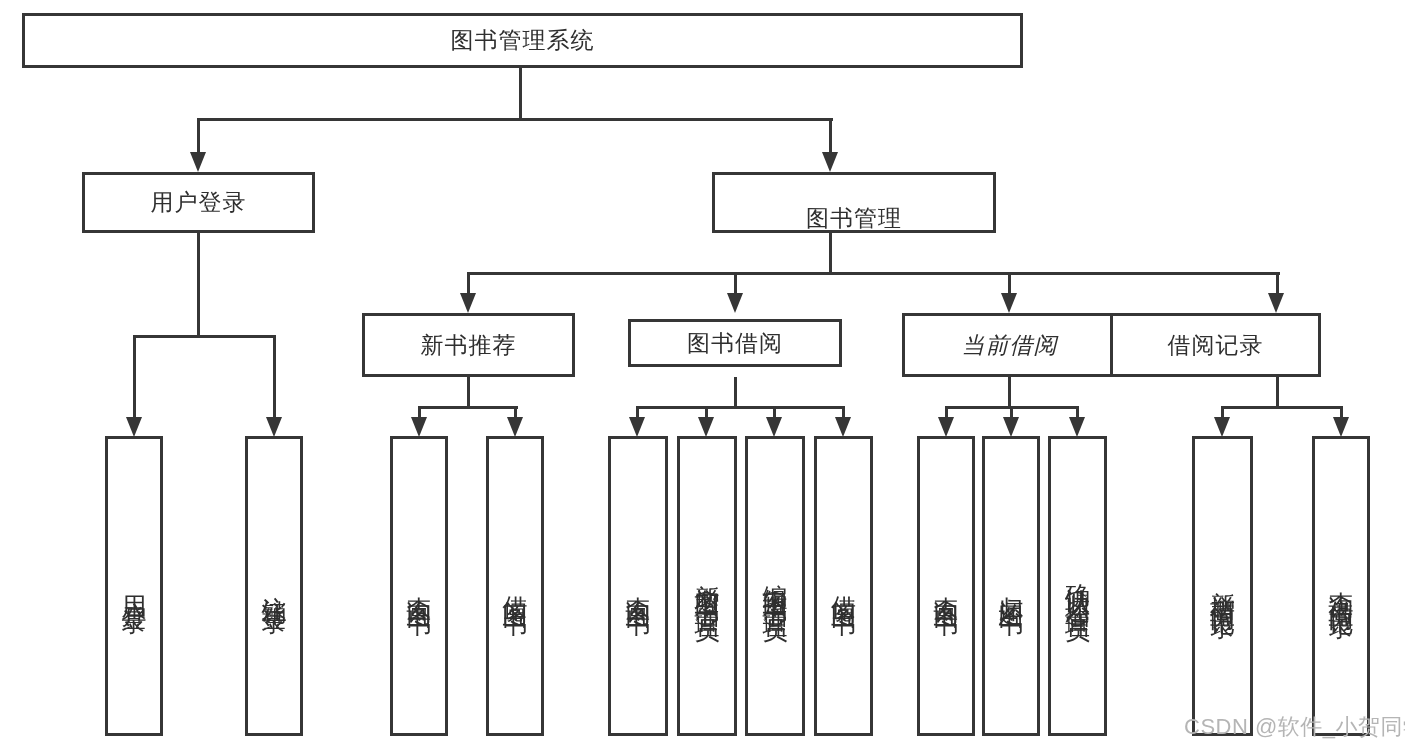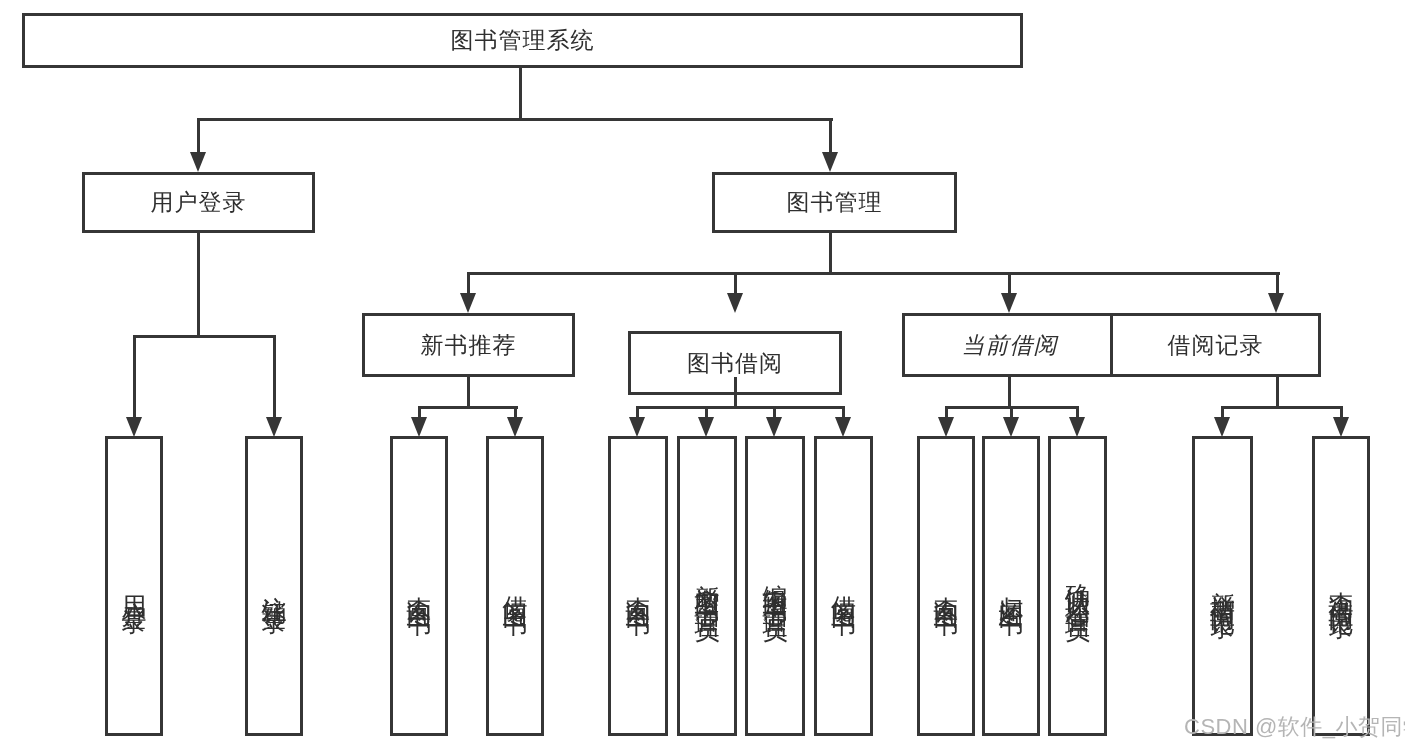--- a/index.html
+++ b/index.html
@@ -34,28 +34,28 @@
 
 <div class="canvas">
 
   <div class="box h" style="left:22px;top:13px;width:1001px;height:55px;">
     <span>图书管理系统</span>
   </div>
 
   <div class="box h" style="left:82px;top:172px;width:233px;height:61px;">
     <span>用户登录</span>
   </div>
-  <div class="box h" style="left:712px;top:172px;width:245px;height:61px;">
+  <div class="box h" style="left:712px;top:172px;width:284px;height:61px;align-items:flex-end;">
     <span>图书管理</span>
   </div>
 
   <div class="box h" style="left:362px;top:313px;width:213px;height:64px;justify-content:center;">
     <span>新书推荐</span>
   </div>
-  <div class="box h" style="left:628px;top:331px;width:214px;height:64px;">
+  <div class="box h" style="left:628px;top:319px;width:214px;height:48px;">
     <span>图书借阅</span>
   </div>
   <div class="box h" style="left:902px;top:313px;width:215px;height:64px;font-style:italic;">
     <span>当前借阅</span>
   </div>
   <div class="box h" style="left:1110px;top:313px;width:211px;height:64px;">
     <span>借阅记录</span>
   </div>
 
   <div class="box v" style="left:105px;top:436px;width:58px;height:300px;">

